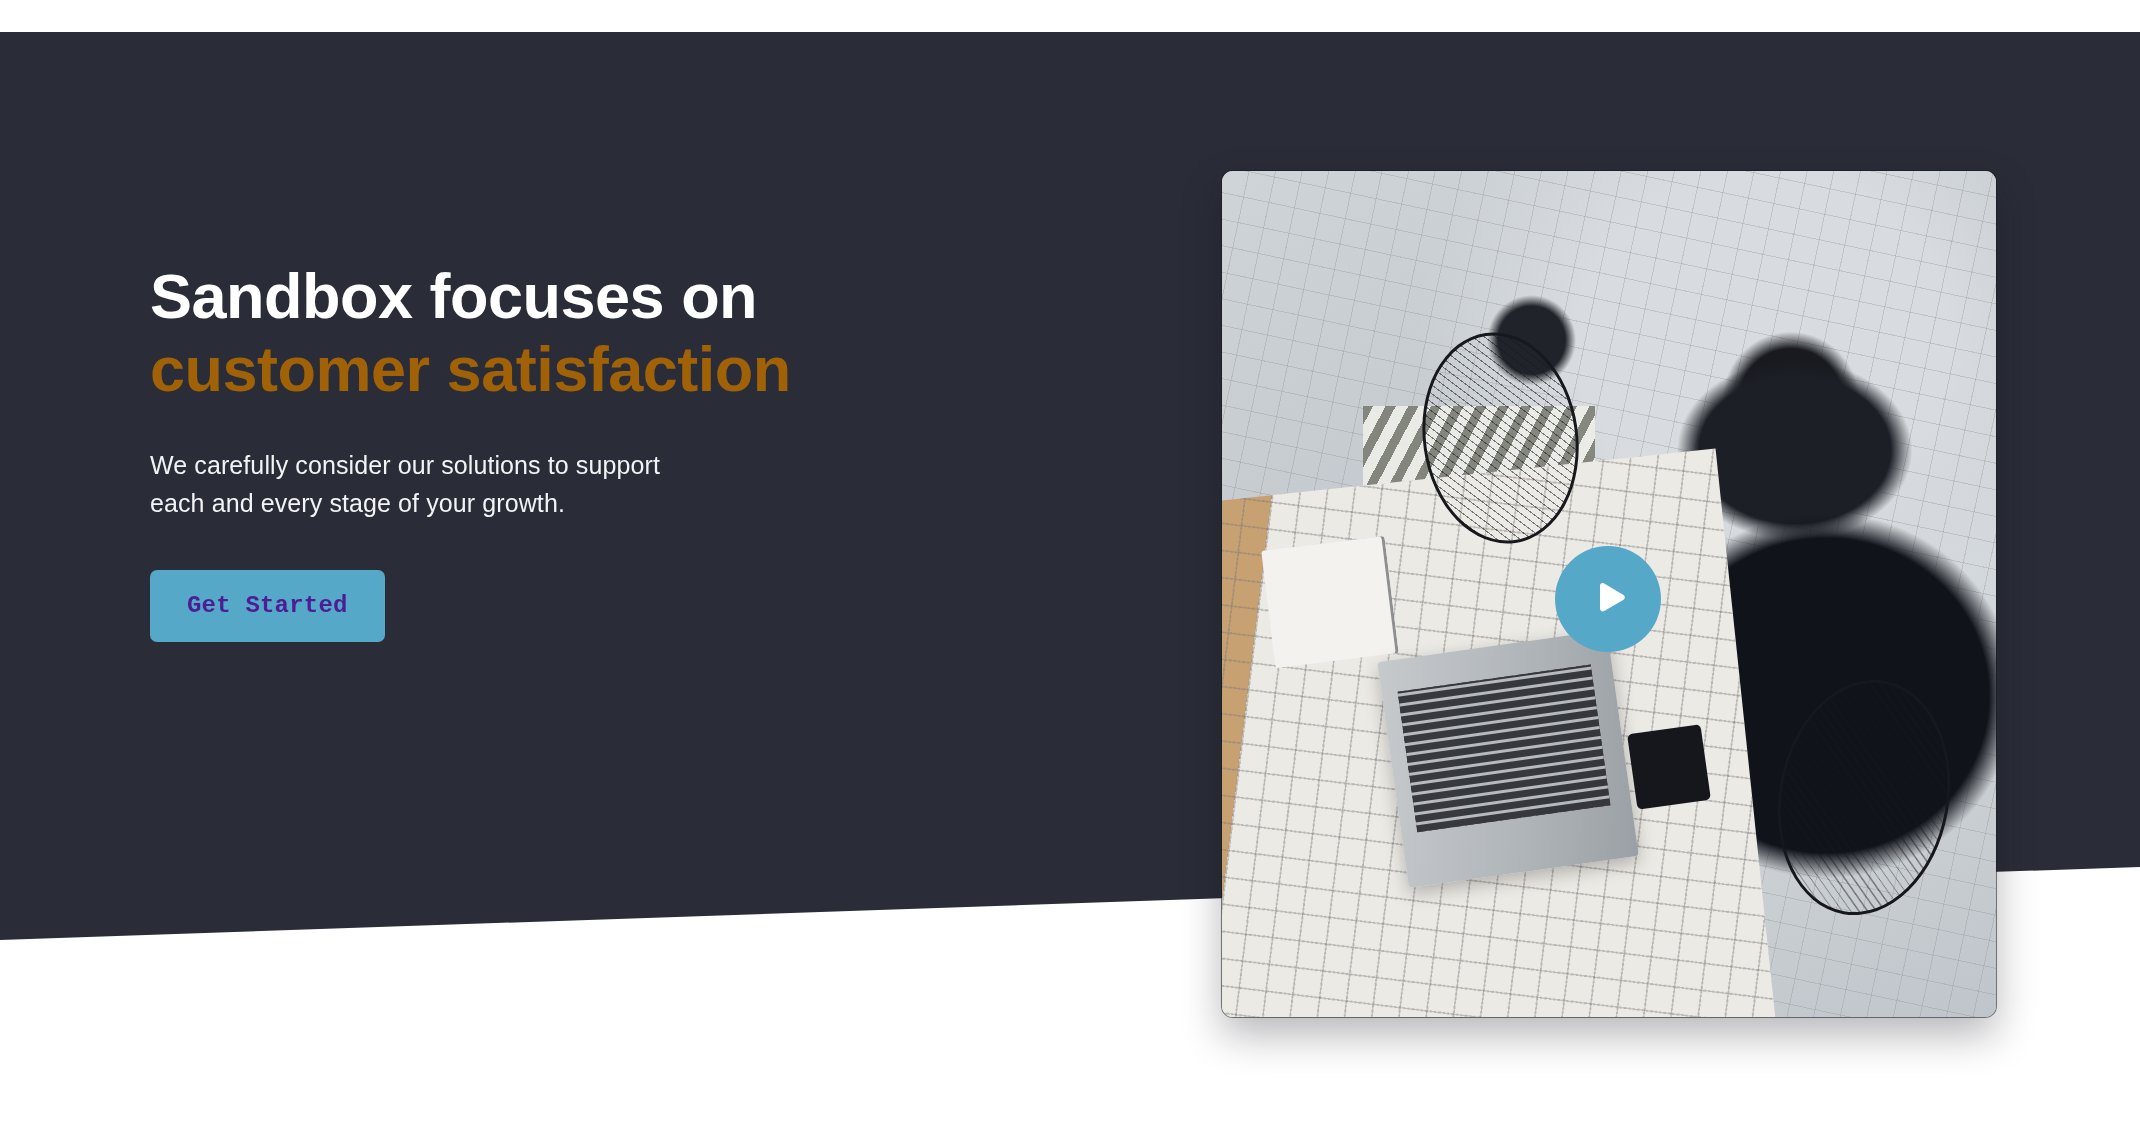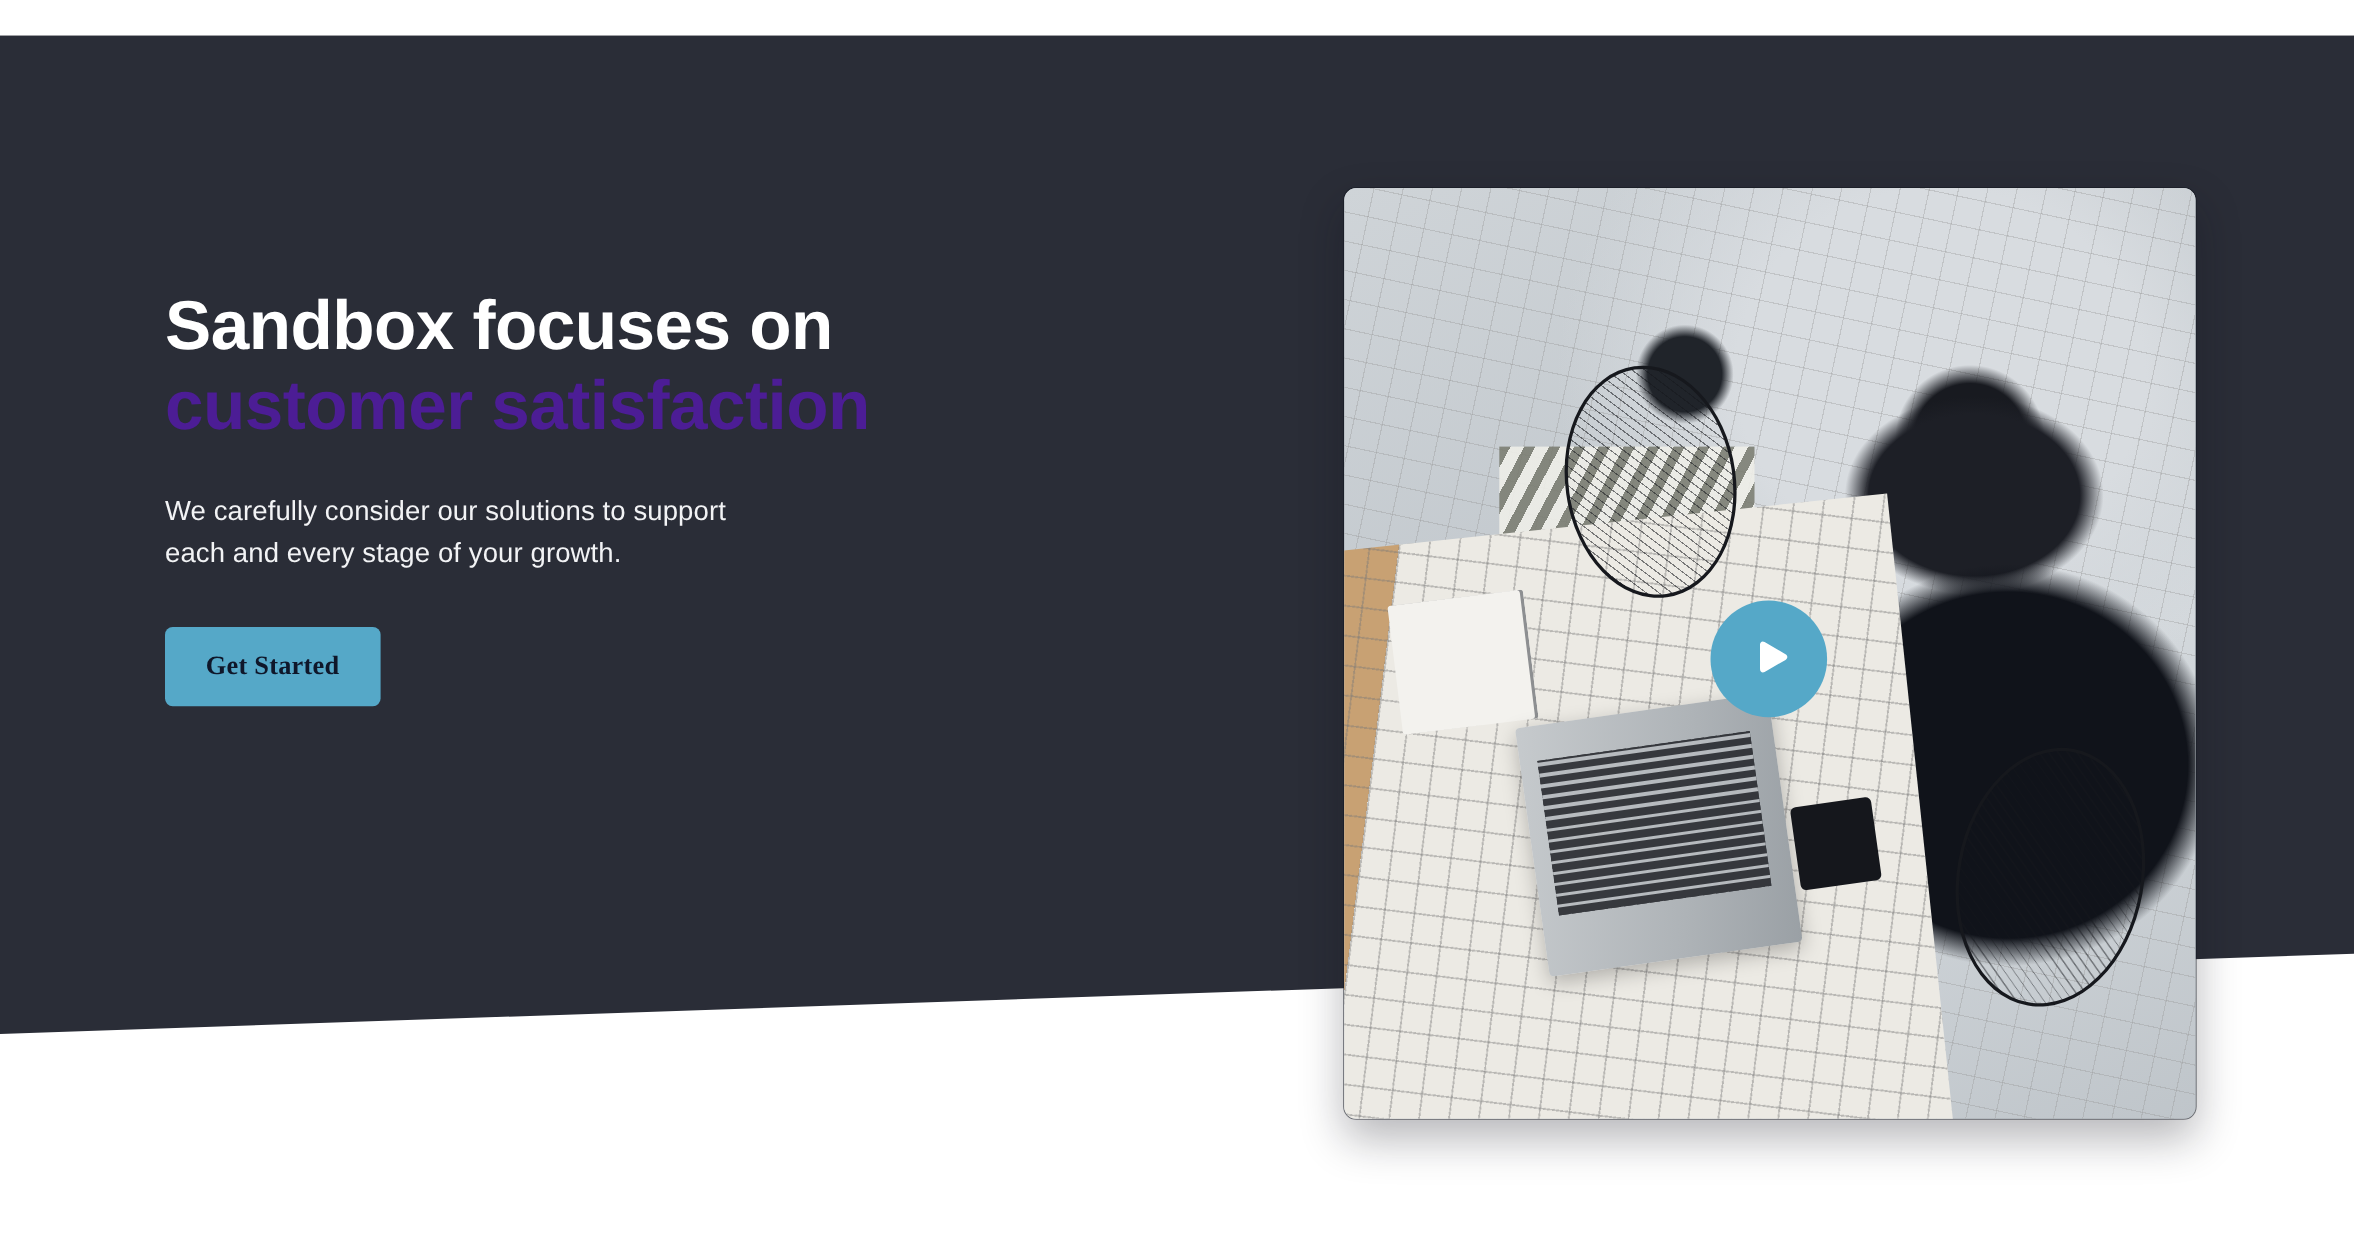--- a/index.html
+++ b/index.html
@@ -25,45 +25,45 @@
   .copy{ position:absolute; left:150px; top:228px; width:900px; }
 
   .headline{
     font-size:63px;
     line-height:1.16;
     font-weight:700;
     letter-spacing:-0.5px;
     color:#ffffff;
   }
   .headline .line{ display:block; white-space:nowrap; }
-  .headline .accent{ color:#4c1d95; }
+  .headline .accent{ color:#a16207; }
 
   .subtext{
     margin-top:40px;
     font-size:25px;
     line-height:1.52;
     font-weight:400;
     color:#f2f3f5;
     letter-spacing:0.1px;
   }
   .subtext .line{ display:block; white-space:nowrap; }
 
   .cta{
     display:inline-block;
     margin-top:48px;
     padding:24px 37px;
     background:#55a8c8;
-    color:#0f172a;
+    color:#4c1d95;
     font-size:24px;
     font-weight:700;
     letter-spacing:0.2px;
     border:none;
     border-radius:7px;
     cursor:pointer;
-    font-family:Liberation Serif, serif;
+    font-family:Liberation Mono, monospace;
     line-height:1;
   }
 
   
   .media{
     position:absolute;
     left:1222px; top:139px;
     width:774px; height:846px;
     border-radius:11px;
     overflow:hidden;

